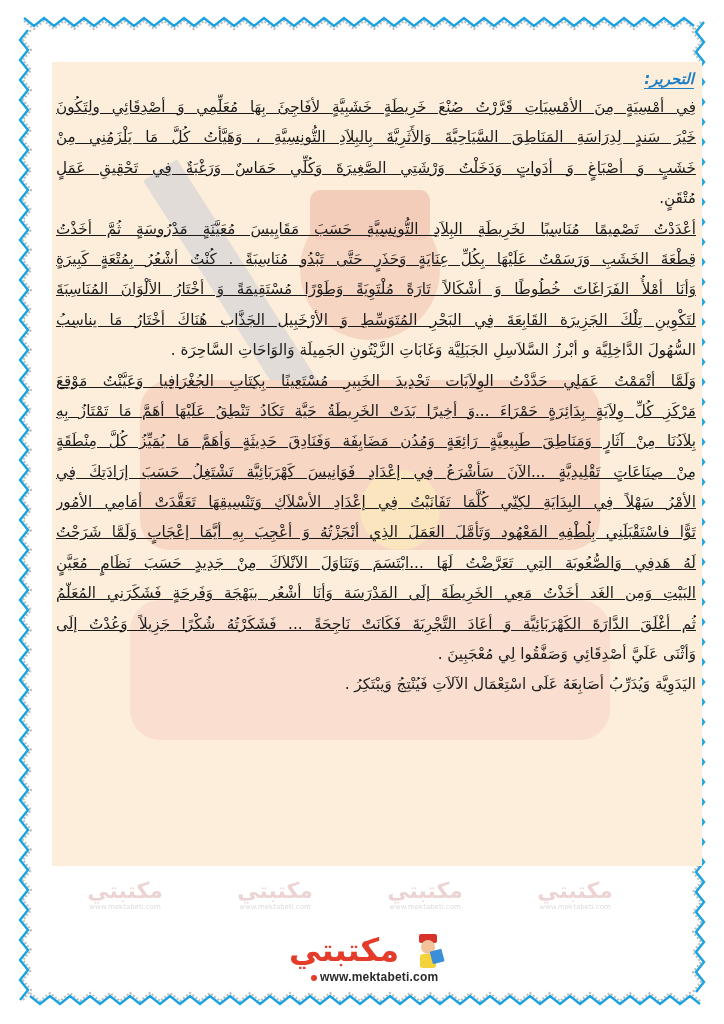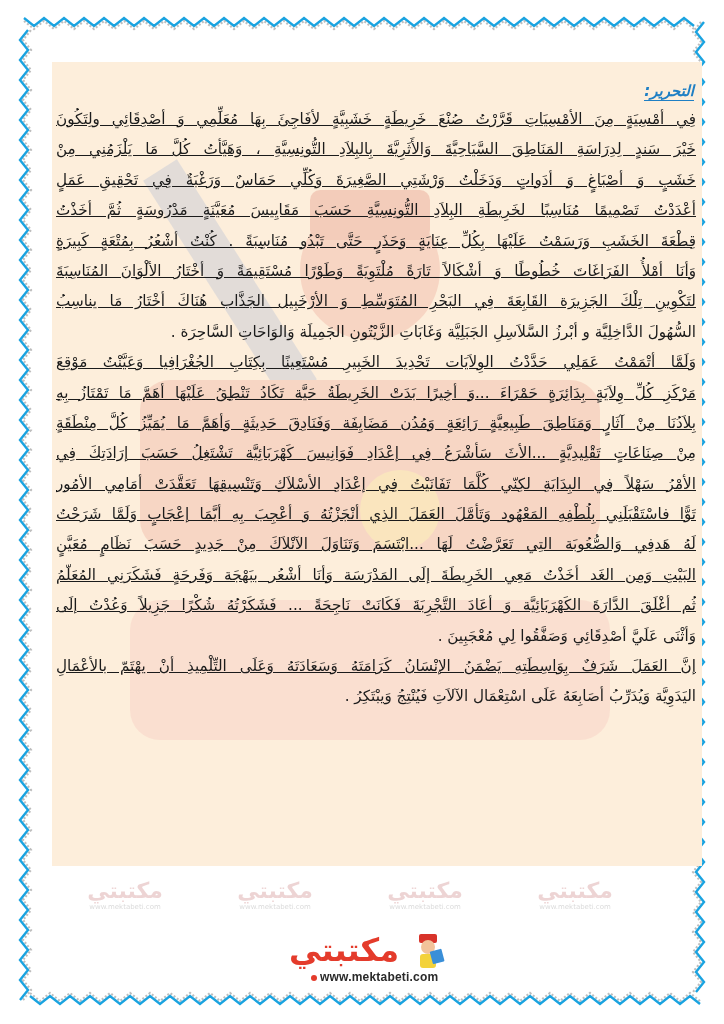--- a/index.html
+++ b/index.html
@@ -17,21 +17,21 @@
     background: #fdeedb;
   }
   .wm-big {
     position: absolute; left: 100px; top: 130px; width: 520px; height: 700px;
     opacity: 0.18; pointer-events: none;
   }
   .wm-big svg { width: 100%; height: 100%; }
   .text-block {
     position: absolute; left: 56px; top: 68px; width: 640px;
     direction: rtl; text-align: right;
-    font-family: "DejaVu Sans", sans-serif; font-size: 15.2px; color: #1b1b1b; margin-top: 12px;
+    font-family: "DejaVu Sans", sans-serif; font-size: 15.2px; color: #1b1b1b;
   }
   .heading {
     display: inline-block; color: #1f7fc4; font-style: italic; font-weight: bold;
     font-size: 15px; border-bottom: 1.5px solid #1f7fc4; line-height: 18px; margin-right: 2px;
   }
   .line {
     height: 30.4px; line-height: 30.4px; white-space: nowrap; overflow: hidden;
   }
   .line.justify { text-align: justify; text-align-last: justify; text-decoration: underline; }
   .wm-row {
@@ -84,36 +84,36 @@
 </div>
 
 <div class="text-block">
   <div class="line" style="height:24px;line-height:22px;">
     <span class="heading">التحرير:</span>
   </div>
   <div id="lines">
       <div class="line justify">فِي أمْسِيَةٍ مِنَ الأمْسِيَاتِ قَرَّرْتُ صُنْعَ خَرِيطَةٍ خَشَبِيَّةٍ لأفَاجِئَ بِهَا مُعَلِّمِي وَ أصْدِقَائِي ولِتَكُونَ</div>
       <div class="line justify">خَيْرَ سَندٍ لِدِرَاسَةِ المَنَاطِقَ السَّيَاحِيَّةَ وَالأَثَرِيَّةَ بِالبِلاَدِ التُّونِسِيَّةِ ، وَهَيَّأتُ كُلَّ مَا يَلْزَمُنِي مِنْ</div>
       <div class="line justify">خَشَبٍ وَ أصْبَاغٍ وَ أدَواتٍ وَدَخَلْتُ وَرْشَتِي الصَّغِيرَةَ وَكُلِّي حَمَاسٌ وَرَغْبَةٌ فِي تَحْقِيقِ عَمَلٍ</div>
+      <div class="line">مُتْقَنٍ.</div>
       <div class="line justify">أعْدَدْتُ تَصْمِيمًا مُنَاسِبًا لخَرِيطَةِ البِلاَدِ التُّونِسِيَّةِ حَسَبَ مَقَايِيسَ مُعَيَّنَةٍ مَدْرُوسَةٍ ثُمَّ أخَذْتُ</div>
       <div class="line justify">قِطْعَةَ الخَشَبِ وَرَسَمْتُ عَلَيْهَا بِكُلِّ عِنَايَةٍ وَحَذَرٍ حَتَّى تَبْدُو مُنَاسِبَةً . كُنْتُ أشْعُرُ بِمُتْعَةٍ كَبِيرَةٍ</div>
       <div class="line justify">وَأنَا أمْلأُ الفَرَاغَاتَ خُطُوطًا وَ أشْكَالاً تَارَةً مُلْتَوِيَةً وَطَوْرًا مُسْتَقِيمَةً وَ أخْتَارُ الألْوَانَ المُنَاسِبَةَ</div>
       <div class="line justify">لتَكْوِينِ تِلْكَ الجَزِيرَة القَابِعَةَ فِي البَحْرِ المُتَوَسِّطِ وَ الأرْخَبِيل الجَذَّاب هُنَاكَ أخْتَارُ مَا يناسِبُ</div>
       <div class="line">السُّهُولَ الدَّاخِلِيَّة و أبْرزُ السَّلاَسِلِ الجَبَلِيَّة وَغَابَاتِ الزَّيْتُونِ الجَمِيلَة وَالوَاحَاتِ السَّاحِرَة .</div>
       <div class="line justify">وَلَمَّا أتْمَمْتُ عَمَلِي حَدَّدْتُ الوِلاَيَات تَحْدِيدَ الخَبِيرِ مُسْتَعِينًا بِكِتَابِ الجُغْرَافِيا وَعَيَّنْتُ مَوْقِعَ</div>
       <div class="line justify">مَرْكَزِ كُلِّ وِلاَيَةٍ بِدَائِرَةٍ حَمْرَاءَ ...وَ أخِيرًا بَدَتْ الخَرِيطَةُ حَيَّة تَكَادُ تَنْطِقُ عَلَيْهَا أهَمَّ مَا تَمْتَازُ بِهِ</div>
       <div class="line justify">بِلاَدُنَا مِنْ آثَارٍ وَمَنَاطِقَ طَبِيعِيَّةٍ رَائِعَةٍ وَمُدُن مَضَايِفَة وَفَنَادِقَ حَدِيثَةٍ وَأهَمَّ مَا يُمَيِّزُ كُلَّ مِنْطَقَةٍ</div>
-      <div class="line justify">مِنْ صِنَاعَاتٍ تَقْلِيدِيَّةٍ ...الأثَ سَأشْرَعُ فِي إعْدَادِ فَوَانِيسَ كَهْرَبَائِيَّة تَشْتَغِلُ حَسَبَ إرَادَتِكَ فِي</div>
+      <div class="line justify">مِنْ صِنَاعَاتٍ تَقْلِيدِيَّةٍ ...الآنَ سَأشْرَعُ فِي إعْدَادِ فَوَانِيسَ كَهْرَبَائِيَّة تَشْتَغِلُ حَسَبَ إرَادَتِكَ فِي</div>
       <div class="line justify">الأمْرُ سَهْلاً فِي البِدَايَةِ لكِنّي كُلَّمَا تَفَانَيْتُ فِي إعْدَادِ الأسْلاَكِ وَتَنْسِيقِهَا تَعَقَّدَتْ أمَامِي الأمُور</div>
       <div class="line justify">تَوًّا فاسْتَقْبَلَنِي بِلُطْفِهِ المَعْهُود وَتَأمَّلَ العَمَلَ الذِي أنْجَزْتُهُ وَ أعْجِبَ بِهِ أيَّمَا إعْجَابٍ وَلَمَّا شَرَحْتُ</div>
       <div class="line justify">لَهُ هَدفِي وَالصُّعُوبَة التِي تَعَرَّضْتُ لَهَا ...ابْتَسَمَ وَتَنَاوَلَ الآنْلاَكَ مِنْ جَدِيدٍ حَسَبَ نَظَامٍ مُعَيَّنٍ</div>
       <div class="line justify">البَيْتِ وَمِن الغَد أخَذْتُ مَعِي الخَرِيطَةَ إلَى المَدْرَسَة وَأنَا أشْعُر ببَهْجَة وَفَرحَةٍ فَشَكَرَنِي المُعَلّمُ</div>
       <div class="line justify">ثُم أغْلَقَ الدَّارَةَ الكَهْرَبَائِيَّة وَ أعَادَ التَّجْرِبَةَ فَكَانَتْ نَاجِحَةً ... فَشَكَرْتُهُ شُكْرًا جَزِيلاً وَعُدْتُ إلَى</div>
       <div class="line">وَأثْنَى عَلَيَّ أصْدِقَائِي وَصَفَّقُوا لِي مُعْجَبِينَ .</div>
-      <div class="line justify">إنَّ العَمَلَ شَرَفٌ بِوَاسِطَتِهِ يَضْمَنُ الإنْسَانُ كَرَامَتَهُ وَسَعَادَتَهُ وَعَلَى التِّلْمِيذِ أنْ يهْتَمّ بالأعْمَالِ</div>
       <div class="line">اليَدَوِيَّة وَيُدَرِّبُ أصَابِعَهُ عَلَى اسْتِعْمَال الآلاَتِ فَيُنْتِجُ وَيبْتَكِرُ .</div>
     </div>
 </div>
 
 <div class="wm-row" id="wm-row">
     <div class="wm-item"><span>مكتبتي</span><small>www.mektabeti.com</small></div>
     <div class="wm-item"><span>مكتبتي</span><small>www.mektabeti.com</small></div>
     <div class="wm-item"><span>مكتبتي</span><small>www.mektabeti.com</small></div>
     <div class="wm-item"><span>مكتبتي</span><small>www.mektabeti.com</small></div>
   </div>

